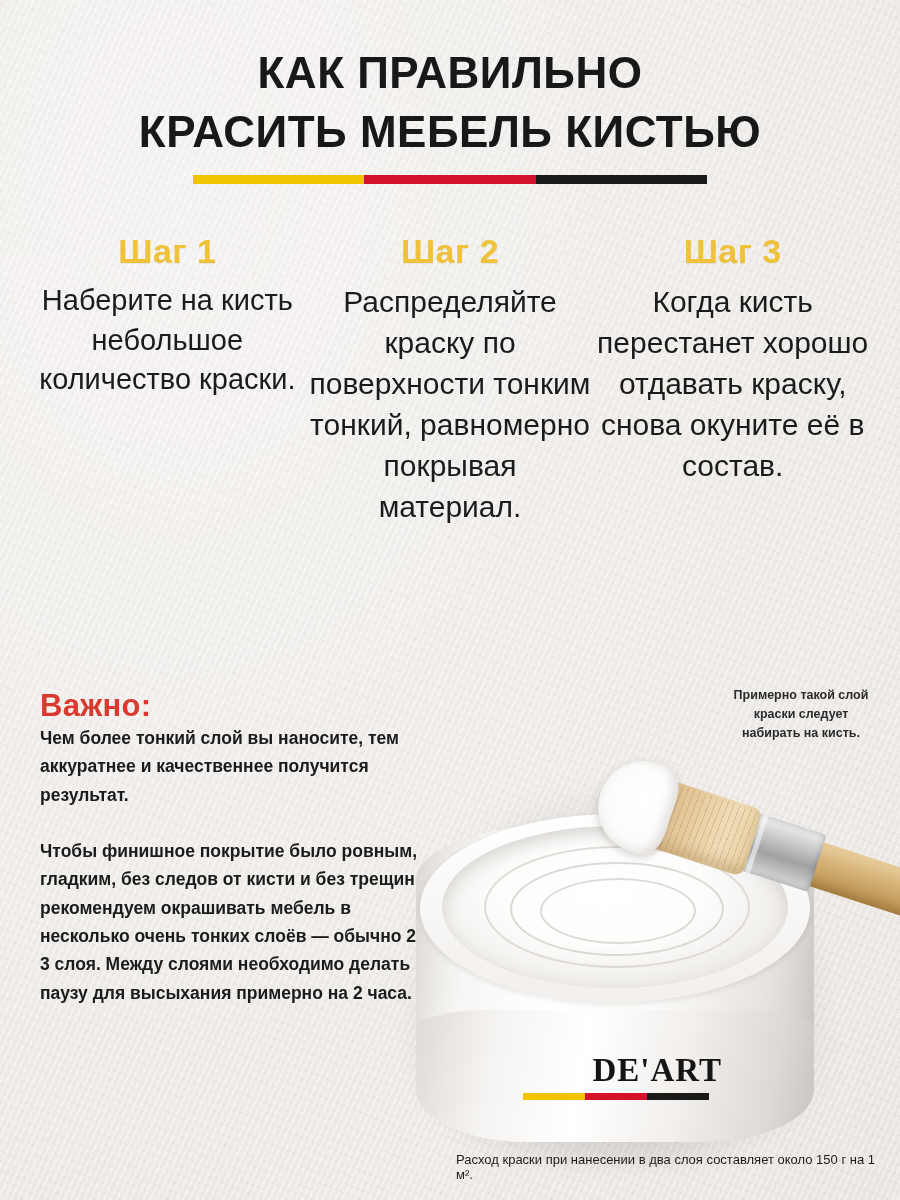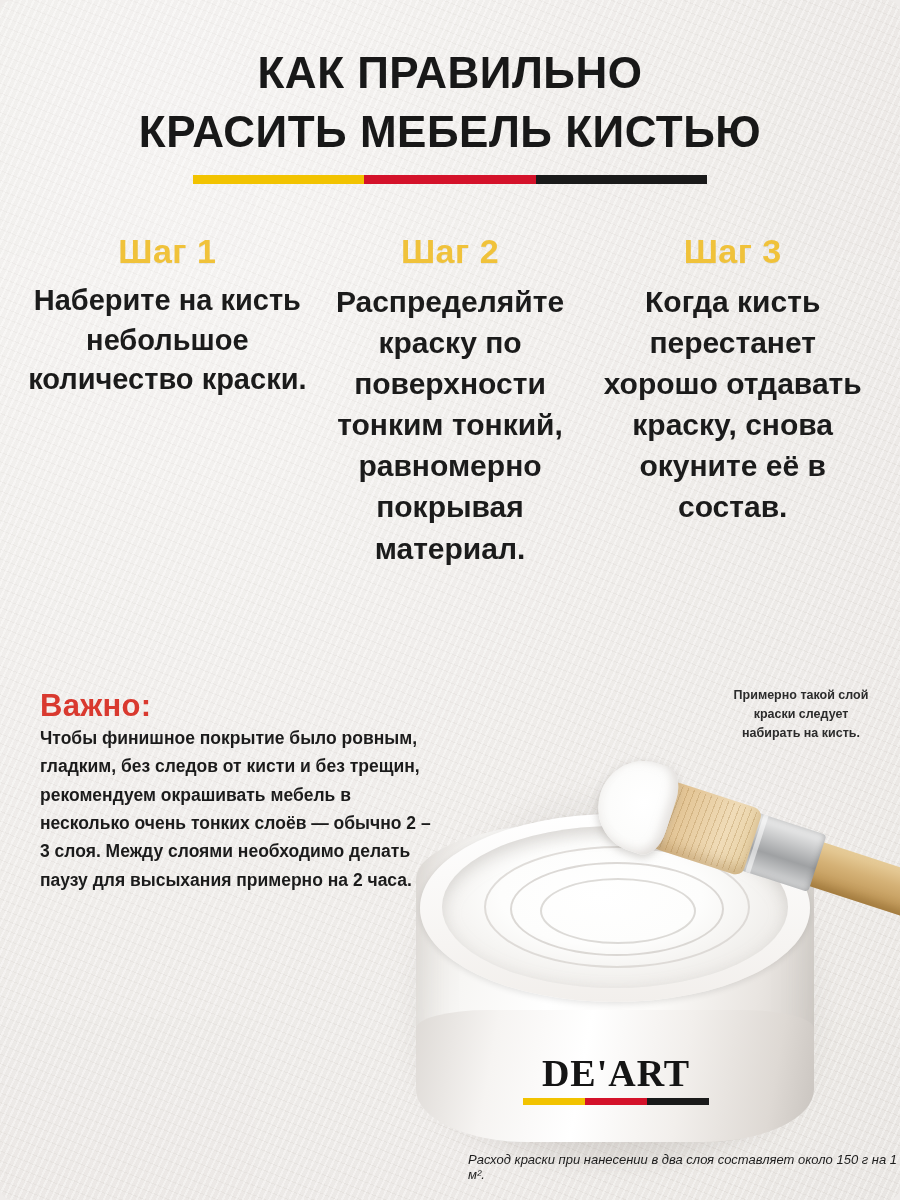--- a/index.html
+++ b/index.html
@@ -78,21 +78,21 @@
     font-size: 34px;
     color: #f0c23a;
     letter-spacing: 0.5px;
     margin-bottom: 10px;
     text-shadow: 0 1px 0 rgba(0,0,0,0.06);
   }
   .step-body {
     font-size: 30px;
     line-height: 1.37;
     color: #1b1b1b;
-    font-weight: 700;
+    font-weight: 400;
   }
   .step-1 .step-body { font-size: 29px; }
 
   
   .important {
     position: absolute;
     left: 40px;
     top: 688px;
     width: 400px;
   }
@@ -119,26 +119,25 @@
     text-align: center;
     font-size: 12.5px;
     line-height: 1.5;
     color: #2b2b2b;
     font-weight: bold;
   }
 
   
   .footer-note {
     position: absolute;
-    left: 468px;
+    left: 456px;
     bottom: 18px;
     width: 430px;
     font-size: 13px;
     color: #1d1d1d;
-    font-style: italic;
     text-align: left;
   }
 
   
   .photo {
     position: absolute;
     left: 398px;
     top: 718px;
     width: 502px;
     height: 452px;
@@ -213,24 +212,25 @@
   .jar-label {
     position: absolute;
     left: 112px;
     top: 336px;
     width: 212px;
     text-align: center;
   }
   .brand {
     font-family: "Liberation Serif", serif;
     font-weight: bold;
-    font-size: 38px;
+    font-size: 33px;
     letter-spacing: 1px;
     color: #151515;
     line-height: 1;
+    text-align: right;
   }
   .brand-rule {
     margin: 6px auto 0;
     width: 186px;
     height: 7px;
     display: flex;
   }
   .brand-rule span { display: block; height: 100%; }
 
   
@@ -323,20 +323,21 @@
       <div class="step-body">Распределяйте краску по поверхности тонким тонкий, равномерно покрывая материал.</div>
     </div>
     <div class="step step-3">
       <div class="step-title">Шаг 3</div>
       <div class="step-body">Когда кисть перестанет хорошо отдавать краску, снова окуните её в состав.</div>
     </div>
   </div>
 
   <div class="important">
     <div class="important-heading">Важно:</div>
+    <div class="important-para">Чем более тонкий слой вы наносите, тем аккуратнее и качественнее получится результат.</div>
     <div class="important-para">Чтобы финишное покрытие было ровным, гладким, без следов от кисти и без трещин, рекомендуем окрашивать мебель в несколько очень тонких слоёв — обычно 2 – 3 слоя. Между слоями необходимо делать паузу для высыхания примерно на 2 часа.</div>
   </div>
 
   <div class="brush-caption">Примерно такой слой краски следует набирать на кисть.</div>
 
   <div class="photo">
     <div class="jar-shadow"></div>
     <div class="jar-body"></div>
     <div class="jar-band"></div>
     <div class="jar-rim"></div>

